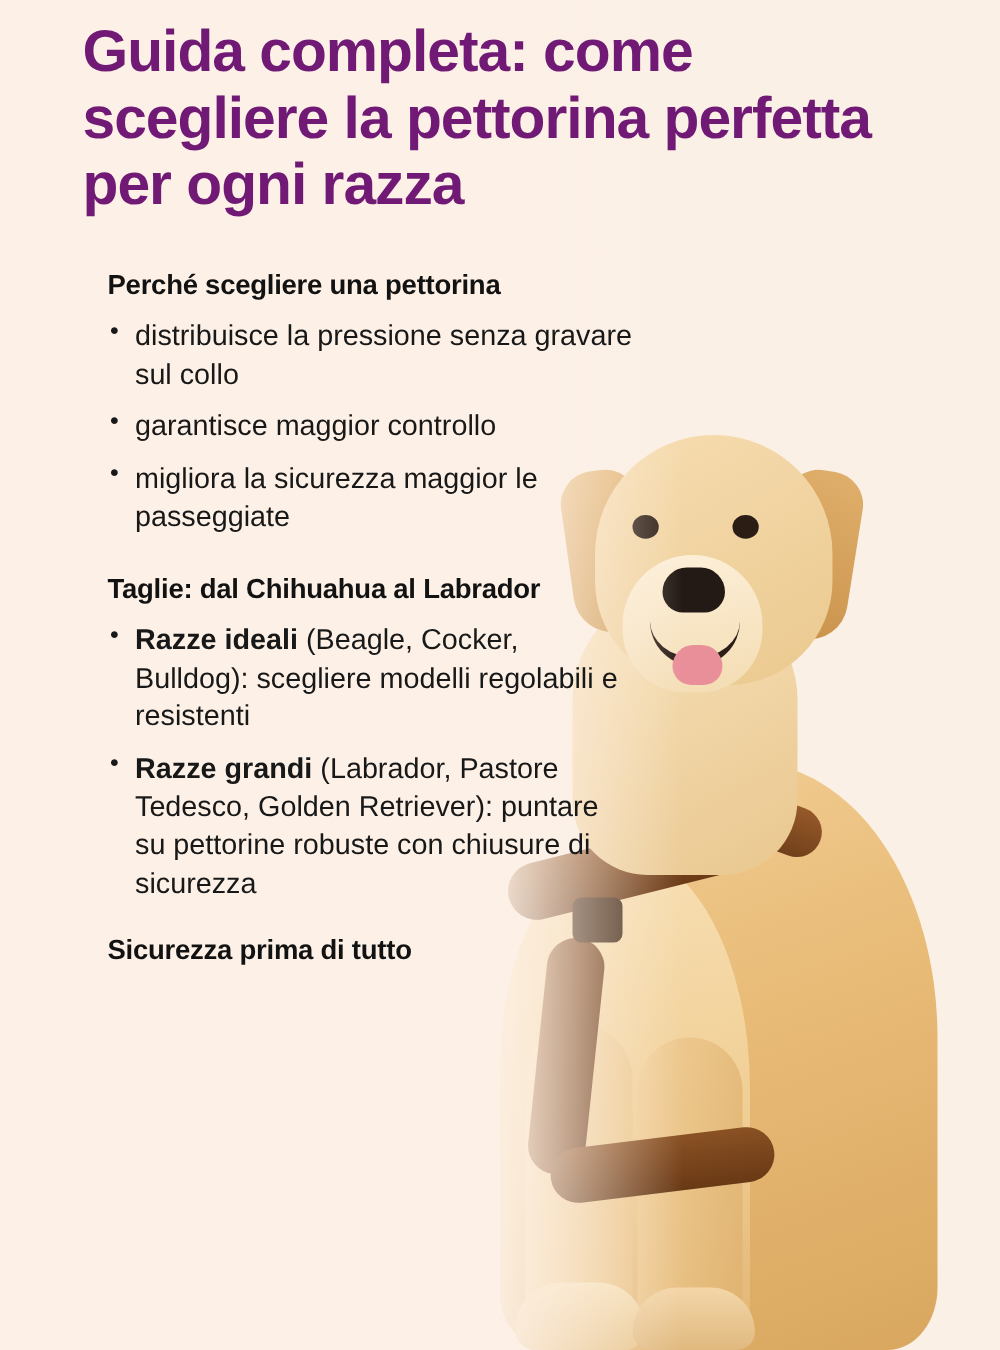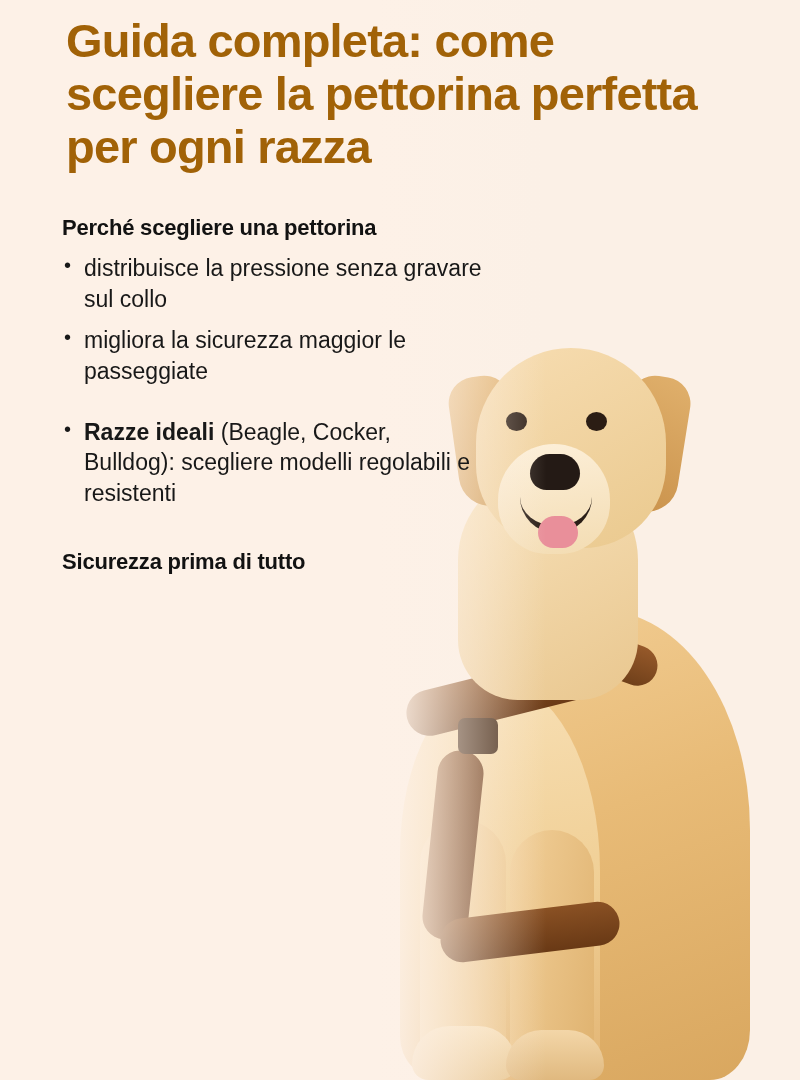--- a/index.html
+++ b/index.html
@@ -248,28 +248,28 @@
     position: relative;
     z-index: 2;
     padding: 14px 0 0 0;
   }
 
   .title {
     font-size: 47px;
     line-height: 1.13;
     font-weight: 800;
     letter-spacing: -0.8px;
-    color: #a16207;
+    color: #701a75;
     margin: 0;
     padding: 0 56px 0 66px;
     text-align: left;
   }
 
   .section {
-    padding-left: 62px;
+    padding-left: 86px;
   }
   .section-heading {
     font-size: 22px;
     font-weight: 700;
     color: #121212;
     letter-spacing: -0.2px;
     margin: 0;
   }
   .sec-1 { margin-top: 42px; }
   .sec-2 { margin-top: 30px; }
@@ -298,21 +298,21 @@
     font-size: 20px;
     color: #181818;
   }
   ul.bullets li b {
     font-weight: 700;
   }
   .w-narrow li { max-width: 360px; }
   .w-mid li { max-width: 430px; }
 
   .bottom-heading {
-    margin-top: 41px;
+    margin-top: 26px;
   }
 </style>
 </head>
 <body>
 
 <div class="photo-layer">
   <div class="photo-bg"></div>
   <div class="dog">
     <div class="dog-body"></div>
     <div class="dog-chest"></div>
@@ -341,27 +341,30 @@
 </div>
 
 <div class="content">
 
   <h1 class="title">Guida completa: come scegliere la pettorina perfetta per ogni razza</h1>
 
   <div class="section sec-1">
     <h2 class="section-heading">Perché scegliere una pettorina</h2>
     <ul class="bullets w-narrow">
       <li>distribuisce la pressione senza gravare sul collo</li>
+      <li>garantisce maggior controllo</li>
       <li>migliora la sicurezza maggior le passeggiate</li>
     </ul>
   </div>
 
   <div class="section sec-2">
+    <h2 class="section-heading">Taglie: dal Chihuahua al Labrador</h2>
     <ul class="bullets w-mid">
       <li><b>Razze ideali</b><span> (Beagle, Cocker, Bulldog): scegliere modelli regolabili e resistenti</span></li>
+      <li><b>Razze grandi</b><span> (Labrador, Pastore Tedesco, Golden Retriever): puntare su pettorine robuste con chiusure di sicurezza</span></li>
     </ul>
   </div>
 
 
   <div class="section sec-4 bottom-heading">
     <h2 class="section-heading">Sicurezza prima di tutto</h2>
   </div>
 
 </div>
 

